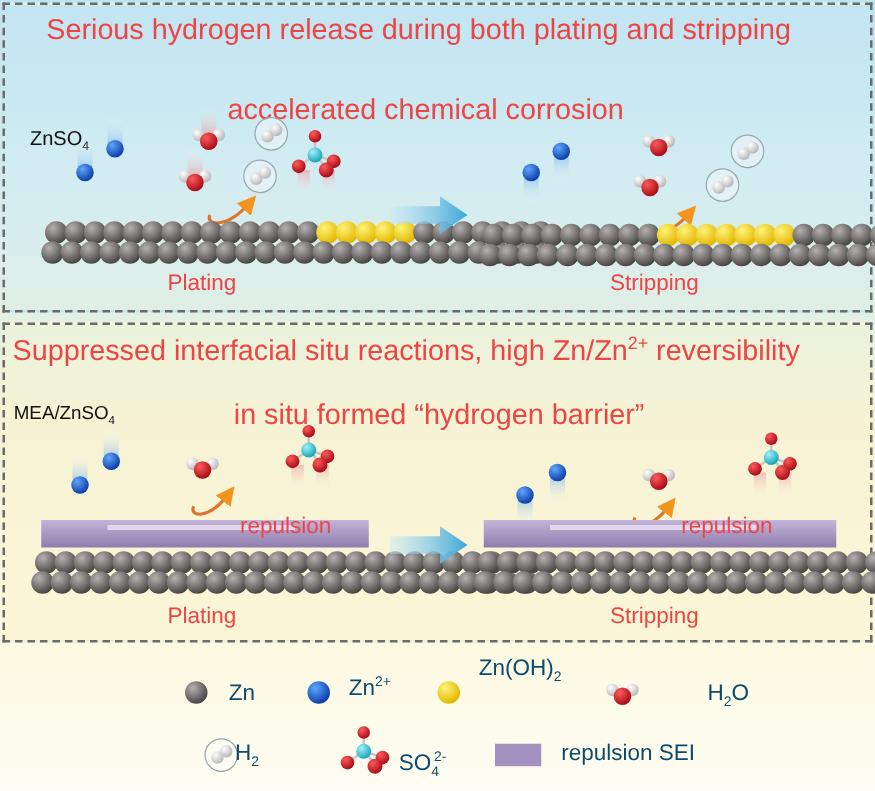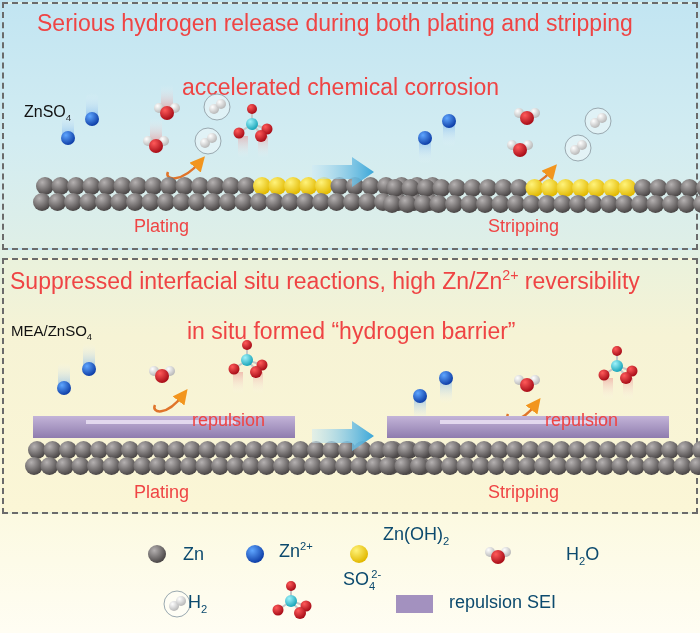--- a/index.html
+++ b/index.html
@@ -563,14 +563,14 @@
       <circle cx="306" cy="81" r="5.5" fill="url(#gRedL)"></circle>
       <circle cx="300" cy="88" r="6" fill="url(#gRedL)"></circle>
     </g>
     <rect x="396" y="70" width="37" height="18" fill="#a391bf"></rect>
   </svg>
 <div class="legend-text" style="left:183px; top:544px;">Zn</div>
 <div class="legend-text" style="left:279px; top:540px;"><span>Zn</span><sup>2+</sup></div>
 <div class="legend-text" style="left:383px; top:524px;"><span>Zn(OH)</span><sub>2</sub></div>
 <div class="legend-text" style="left:518px; top:544px;margin-left:48px;"><span>H</span><sub>2</sub><span>O</span></div>
 <div class="legend-text" style="left:188px; top:592px;"><span>H</span><sub>2</sub></div>
-<div class="legend-text" style="left:319px; top:568px;margin-left:24px;"><span>SO</span><sub>4</sub><sup style="margin-left:-4px;">2-</sup></div>
+<div class="legend-text" style="left:319px; top:600px;"><span>SO</span><sub>4</sub><sup style="margin-left:-4px;">2-</sup></div>
 <div class="legend-text" style="left:449px; top:592px;">repulsion SEI</div>
 
 </body></html>

